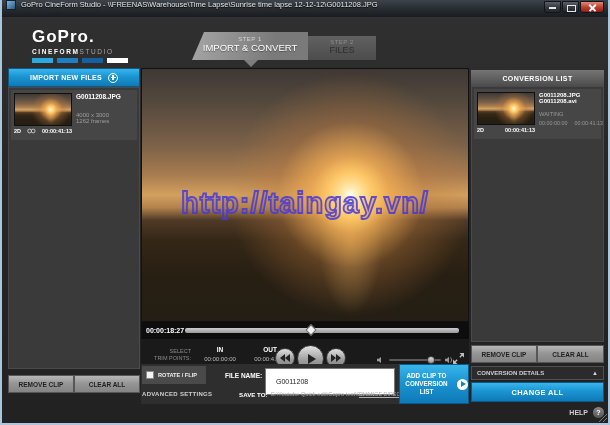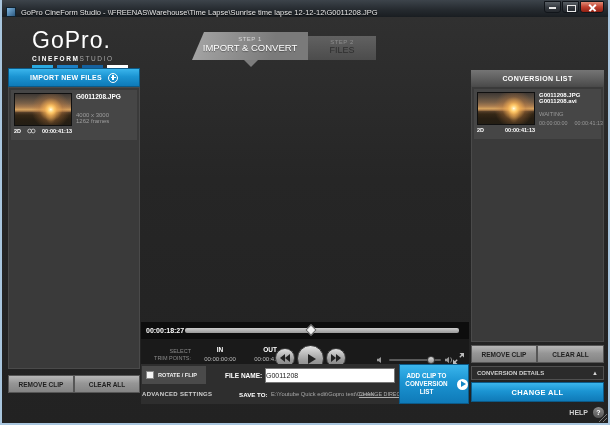--- a/index.html
+++ b/index.html
@@ -2,41 +2,41 @@
 <html><head>
 <meta charset="utf-8">
 <style>
   * { margin:0; padding:0; box-sizing:border-box; }
   html,body { background:#d8d8d8; font-family:"Liberation Sans", sans-serif; }
   .win { position:relative; width:610px; height:425px; background:#282828; overflow:hidden;
          border-left:2px solid #a9c6de; border-right:2px solid #a9c6de; border-bottom:2px solid #a9c6de; }
 
   
   .titlebar { position:absolute; top:0; left:0; right:0; height:17px;
-    background:linear-gradient(#3d444b,#262b30 55%,#191d21); display:flex; align-items:flex-end; }
+    background:linear-gradient(#3d444b,#262b30 55%,#191d21); display:flex; align-items:flex-start; }
   .app-icon { width:10px; height:10px; margin:0 5px 0 4px;
     background:linear-gradient(135deg,#7fb6e0,#2c5a82); border:1px solid #10222f; }
   .title-text { color:#e6e6e6; font-size:7.5px; white-space:nowrap; text-shadow:0 1px 1px #000; }
   .winbtns { position:absolute; right:4px; top:1px; display:flex; gap:1px; }
   .wbtn { width:17px; height:12px; border:1px solid #11151a; border-radius:0 0 3px 3px;
     background:linear-gradient(#5a6066,#363b41 50%,#24282d); position:relative; }
   .wbtn.close { width:24px; background:linear-gradient(#e08b75,#c0402f 50%,#8f2012); }
   .wbtn.min::after { content:""; position:absolute; left:4px; right:4px; bottom:3px; height:2px; background:#e8e8e8; }
   .wbtn.max::after { content:""; position:absolute; left:4px; top:3px; width:7px; height:5px; border:1px solid #e8e8e8; }
   .wbtn.close::before, .wbtn.close::after { content:""; position:absolute; left:7px; top:5px; width:9px; height:1.6px; background:#fff; }
   .wbtn.close::before { transform:rotate(45deg); }
   .wbtn.close::after { transform:rotate(-45deg); }
 
   
   .content { position:absolute; top:17px; left:0; right:0; bottom:0;
     background:linear-gradient(#303030,#262626 40%,#222); }
 
   
   .logo { position:absolute; left:30px; top:10px; width:120px; }
-  .logo .brand { font-size:23px; font-weight:normal; color:#fff; letter-spacing:1px; }
+  .logo .brand { font-size:17px; font-weight:bold; color:#fff; letter-spacing:1px; }
   .logo .sub { font-size:6.5px; letter-spacing:1.6px; color:#fff; margin-top:1px; }
   .logo .sub .light { color:#a8a8a8; font-weight:normal; }
   .logo .sub .bold { font-weight:bold; }
   .bars { display:flex; gap:4px; margin-top:3px; }
   .bars span { width:21px; height:5px; display:block; }
 
   
   .tab { position:absolute; text-align:center; }
   .tab .step { display:block; font-size:6px; letter-spacing:.5px; }
   .tab .lbl { display:block; font-weight:normal; }
@@ -116,22 +116,22 @@
   .expand { position:absolute; left:312px; top:14px; }
 
   
   .bstrip { position:absolute; left:139px; top:347px; width:328px; height:40px; background:#2e2e2e; }
   .rotate-panel { position:absolute; left:1px; top:2px; width:64px; height:18px; background:#4a4a4a;
     display:flex; align-items:center; gap:4px; padding-left:4px; }
   .checkbox { width:8px; height:8px; background:#f4f4f4; border:1px solid #888; }
   .rotate-lbl { color:#efefef; font-size:5.6px; font-weight:bold; }
   .adv-lbl { position:absolute; left:1px; top:27px; color:#cfcfcf; font-size:6px; font-weight:bold; letter-spacing:.3px; }
   .fn-lbl { position:absolute; left:84px; top:8px; color:#fff; font-size:6.5px; font-weight:bold; }
-  .fn-input { position:absolute; left:124px; top:4px; width:130px; height:15px; background:#fff;
-    border:1px solid #777; font-size:7px; color:#222; padding-left:0; font-family:"Liberation Sans",sans-serif; }
+  .fn-input { position:absolute; left:124px; top:4px; width:130px; height:27px; background:#fff;
+    border:1px solid #777; font-size:7px; color:#222; padding-left:10px; font-family:"Liberation Sans",sans-serif; }
   .st-lbl { position:absolute; left:98px; top:27px; color:#fff; font-size:6.2px; font-weight:bold; }
   .st-path { position:absolute; left:130px; top:27px; color:#a8a8a8; font-size:5.8px; }
   .chg-dir { position:absolute; left:218px; top:27px; color:#b0b0b0; font-size:5.4px; text-decoration:underline; }
   .addclip-btn { position:absolute; left:258px; top:0; width:70px; height:40px; font-size:6.3px;
     text-align:center; line-height:8px; gap:4px; flex-direction:row; }
   .arrow-circle { width:11px; height:11px; border-radius:50%; background:#fff; flex:0 0 auto;
     display:flex; align-items:center; justify-content:center; }
   .arrow-circle .tri { width:0; height:0; border-left:5px solid #1487c5; border-top:3.5px solid transparent; border-bottom:3.5px solid transparent; margin-left:1px; }
 
   
@@ -224,20 +224,23 @@
 
     <div class="bottom-btns left">
       <div class="gray-btn">
           <span>REMOVE CLIP</span>
         </div>
       <div class="gray-btn">
           <span>CLEAR ALL</span>
         </div>
     </div>
 
+    <div class="video sunrise">
+      <div class="watermark">http://taingay.vn/</div>
+    </div>
 
     <div class="timeline">
       <span class="cur-time">00:00:18:27</span>
       <div class="track">
         <div class="diamond" style="left: 46%;"></div>
       </div>
     </div>
 
     <div class="controls">
       <div class="trim-lbl">

